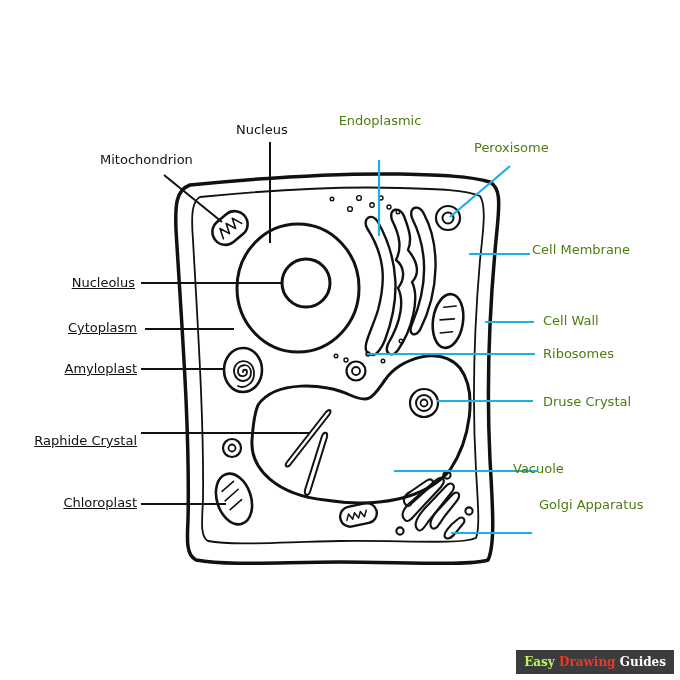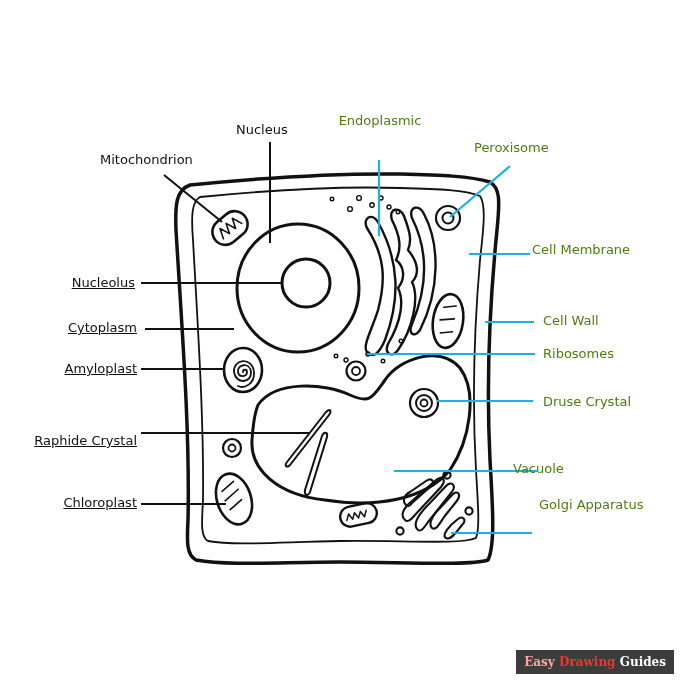--- a/index.html
+++ b/index.html
@@ -148,16 +148,16 @@
 </div>
 <div class="lbl blue" style="left:474px; top:139px;">Peroxisome</div>
 <div class="lbl blue" style="left:532px; top:241px;text-align:right;">Cell Membrane</div>
 <div class="lbl blue" style="left:543px; top:312px;">Cell Wall</div>
 <div class="lbl blue" style="left:543px; top:345px;">Ribosomes</div>
 <div class="lbl blue" style="left:543px; top:393px;">Druse Crystal</div>
 <div class="lbl blue" style="left:513px; top:460px;">Vacuole</div>
 <div class="lbl blue" style="left:539px; top:496px;">Golgi Apparatus</div>
 
 <div id="logo">
-  <span style="color:#fca5a5;">Easy</span>
+  <span style="color:#bef264;">Easy</span>
   <span style="color:#e8392b;">Drawing</span>
   <span style="color:#ffffff;">Guides</span>
 </div>
 
 </body></html>

